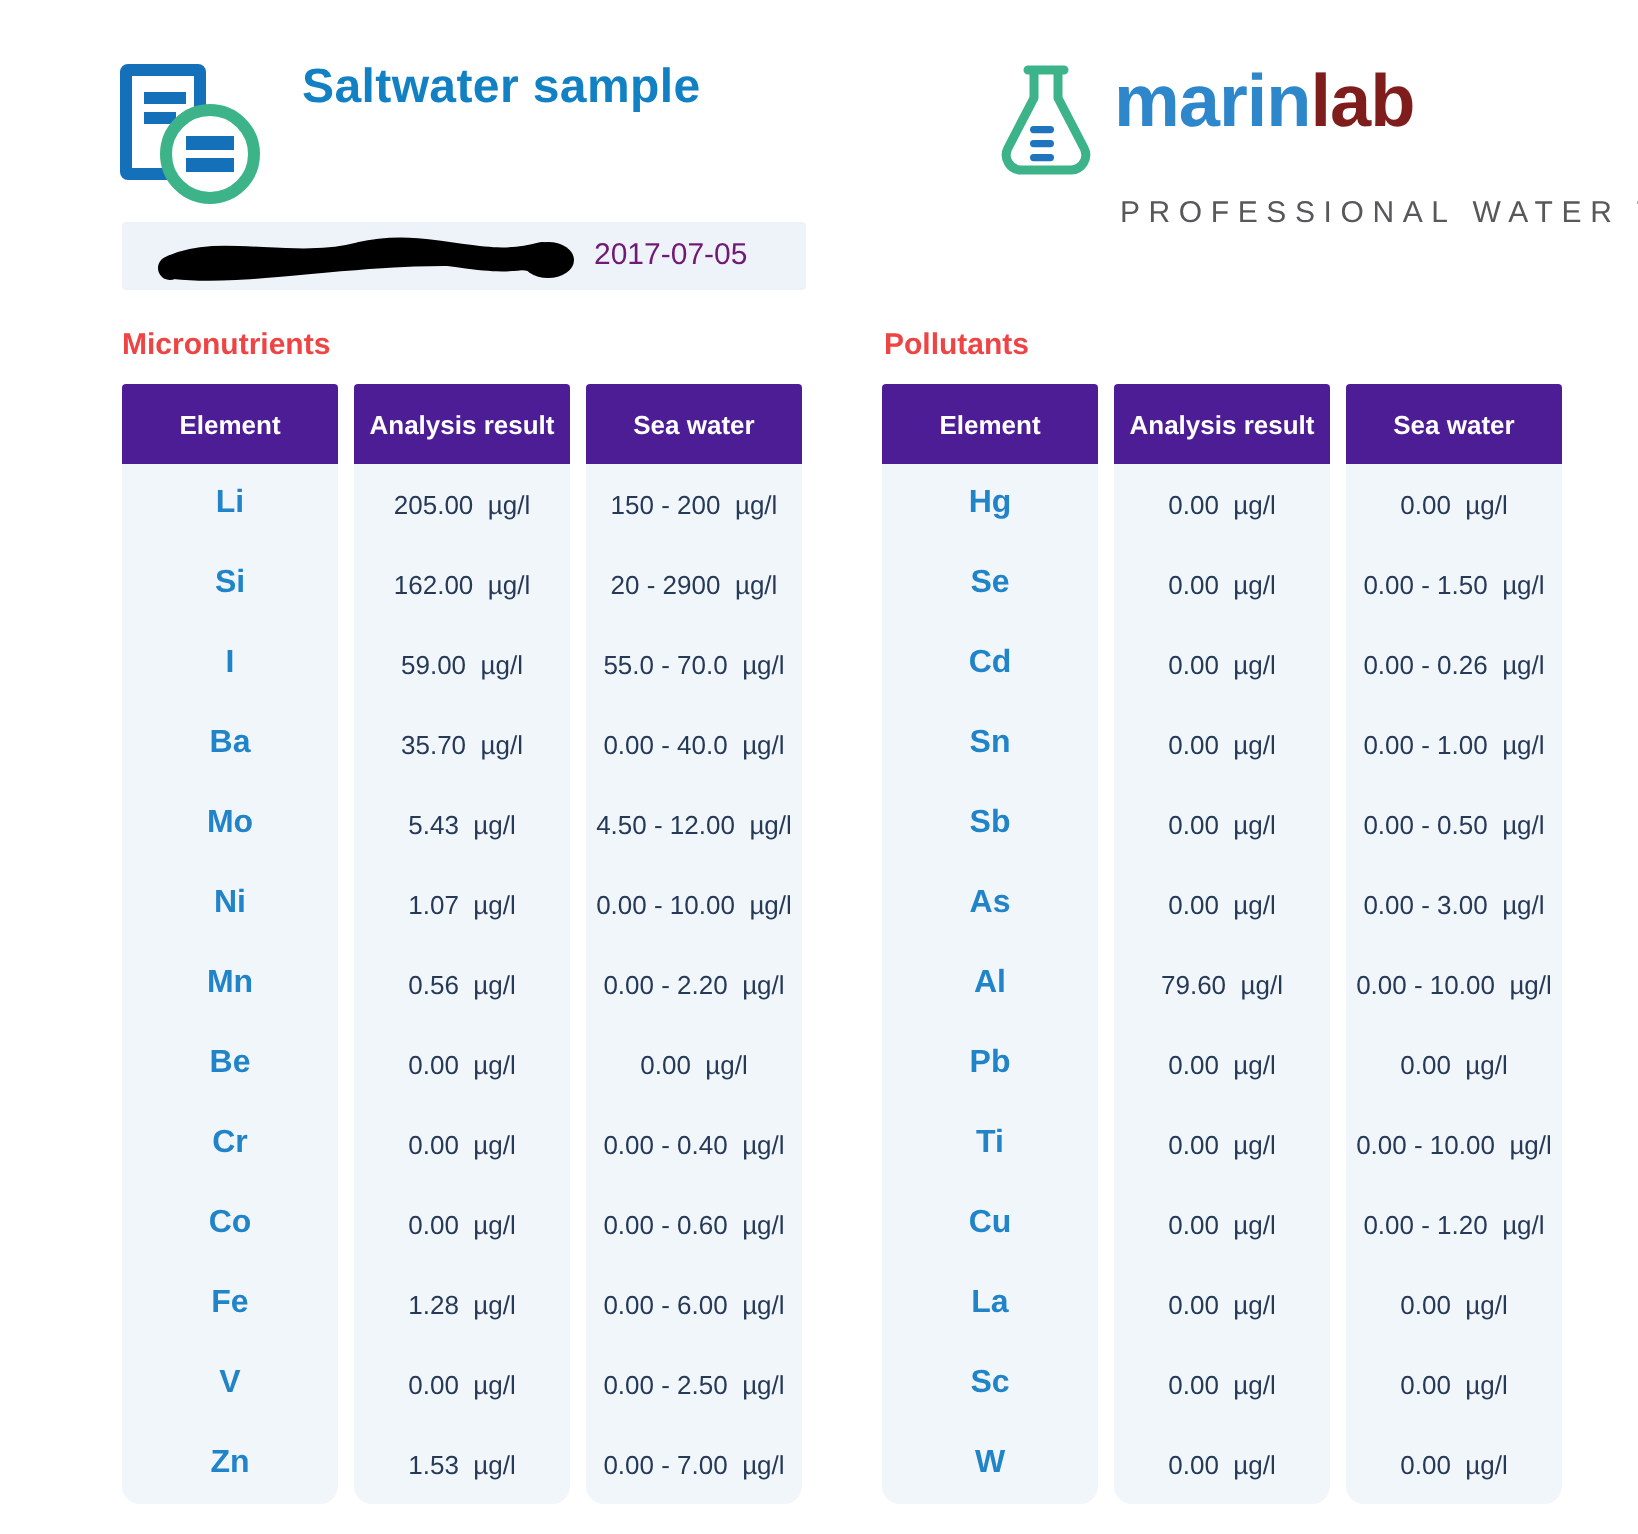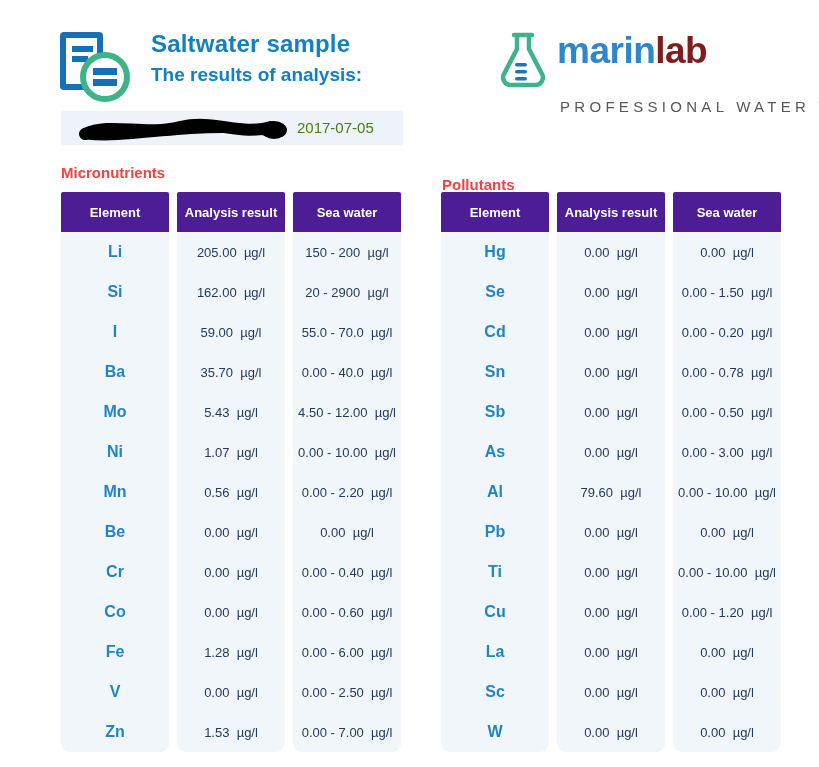--- a/index.html
+++ b/index.html
@@ -15,26 +15,26 @@
   .logo{position:absolute;left:498px;top:28px;width:300px;}
   .flask-icon{position:absolute;left:0;top:3px;}
   .brand{position:absolute;left:59px;top:2px;font-size:37px;font-weight:700;line-height:42px;letter-spacing:-.5px;}
   .brand .b1{color:#2e86cb;}
   .brand .b2{color:#7f1d1d;}
   .tagline{position:absolute;left:62px;top:70px;font-size:15px;letter-spacing:4.3px;color:#57585a;white-space:nowrap;}
 
   
   .date-bar{position:absolute;left:61px;top:111px;width:342px;height:34px;background:#eef3f9;border-radius:2px;}
   .scribble{position:absolute;left:14px;top:1px;}
-  .date-value{position:absolute;left:236px;top:8px;font-size:15px;color:#4d7c0f;}
+  .date-value{position:absolute;left:236px;top:8px;font-size:15px;color:#701a75;}
 
   
   .section-title{position:absolute;font-size:15px;font-weight:700;color:#ef4444;}
   .section-title.left{left:61px;top:164px;}
-  .section-title.right{left:442px;top:164px;margin-top:12px;}
+  .section-title.right{left:442px;top:164px;}
 
   
   .table{position:absolute;top:192px;display:grid;
          grid-template-columns:108px 108px 108px;column-gap:8px;
          grid-template-rows:40px;grid-auto-rows:40px;}
   .table.left{left:61px;}
   .table.right{left:441px;}
   .thead,.tbody,.trow{display:contents;}
   .hcell{display:flex;align-items:center;justify-content:center;
          background:#4c1d95;color:#ffffff;font-weight:700;font-size:13px;
@@ -55,21 +55,20 @@
       <rect x="20" y="21" width="21" height="6" fill="#1470b8"></rect>
       <rect x="20" y="31" width="16" height="6" fill="#1470b8"></rect>
       <circle cx="53" cy="52" r="22" fill="#ffffff" stroke="#3db389" stroke-width="6"></circle>
       <rect x="41" y="43" width="24" height="7" fill="#1470b8"></rect>
       <rect x="41" y="54" width="24" height="7" fill="#1470b8"></rect>
     </svg>
   </span>
 
   <div class="title-block">
     <div class="title">Saltwater sample</div>
-    <div class="subtitle">The results of analysis:</div>
   </div>
 
   <div class="logo">
     <span class="flask-icon">
       <svg width="50" height="60" viewBox="0 0 50 60">
         <path d="M16 4 h18 M19 5 v13 L6 43 a7.5 7.5 0 0 0 6.5 11 h25 a7.5 7.5 0 0 0 6.5 -11 L31 18 V5" fill="none" stroke="#3db389" stroke-width="4.5" stroke-linecap="round" stroke-linejoin="round"></path>
         <rect x="17" y="32" width="12" height="3.6" rx="1.8" fill="#1e74bd"></rect>
         <rect x="17" y="39" width="12" height="3.6" rx="1.8" fill="#1e74bd"></rect>
         <rect x="17" y="46" width="12" height="3.6" rx="1.8" fill="#1e74bd"></rect>
       </svg>
@@ -198,27 +197,27 @@
       
         <div class="trow">
           <div class="cell el">Se</div>
           <div class="cell val">0.00  µg/l</div>
           <div class="cell val">0.00 - 1.50  µg/l</div>
         </div>
       
         <div class="trow">
           <div class="cell el">Cd</div>
           <div class="cell val">0.00  µg/l</div>
-          <div class="cell val">0.00 - 0.20  µg/l</div>
+          <div class="cell val">0.00 - 0.26  µg/l</div>
         </div>
       
         <div class="trow">
           <div class="cell el">Sn</div>
           <div class="cell val">0.00  µg/l</div>
-          <div class="cell val">0.00 - 0.78  µg/l</div>
+          <div class="cell val">0.00 - 1.00  µg/l</div>
         </div>
       
         <div class="trow">
           <div class="cell el">Sb</div>
           <div class="cell val">0.00  µg/l</div>
           <div class="cell val">0.00 - 0.50  µg/l</div>
         </div>
       
         <div class="trow">
           <div class="cell el">As</div>

